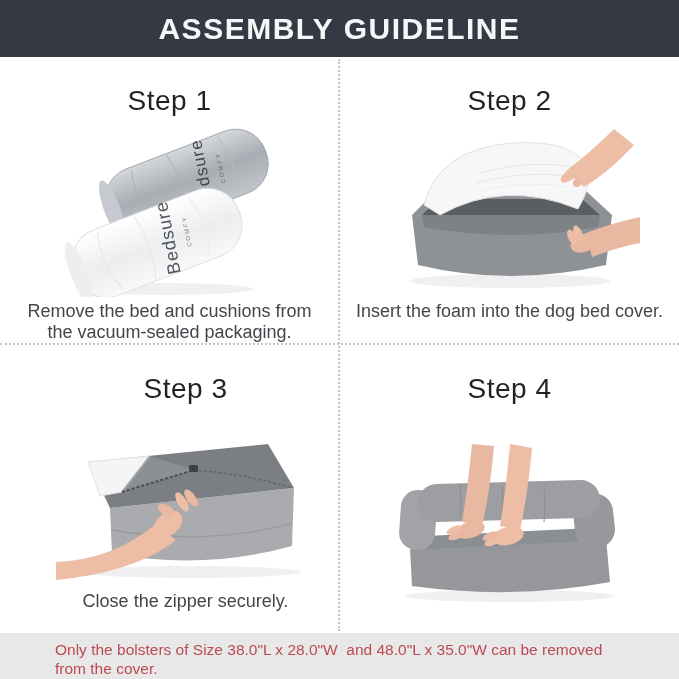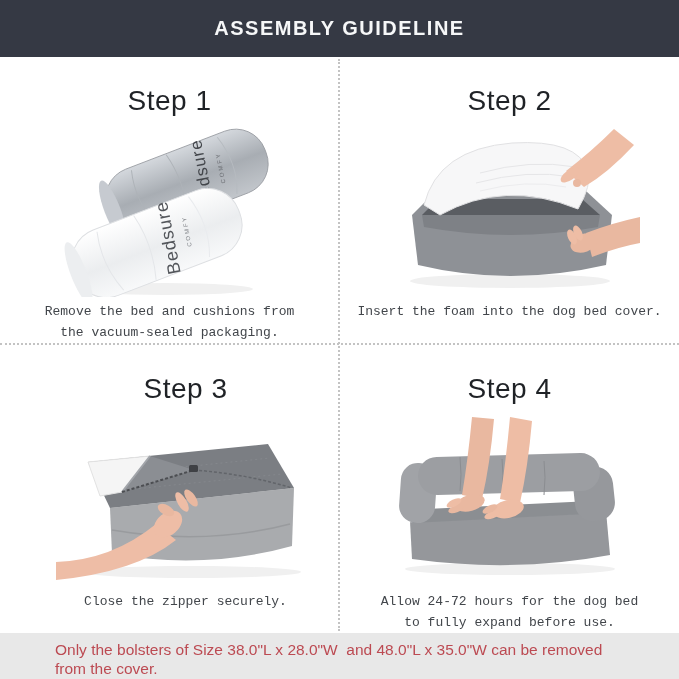--- a/index.html
+++ b/index.html
@@ -2,38 +2,38 @@
 <html><head>
 <meta charset="utf-8">
 <style>
   html,body{margin:0;padding:0;background:#fff;}
   .canvas{position:relative;width:679px;height:679px;background:#ffffff;
           font-family:"Liberation Sans",sans-serif;overflow:hidden;}
 
   
   .banner{position:absolute;top:0;left:0;width:679px;height:57px;background:#353944;
           display:flex;align-items:center;justify-content:center;}
-  .banner .title{font-size:20px;font-weight:bold;letter-spacing:1.5px;color:#f6f7f8;}
+  .banner .title{font-size:30px;font-weight:bold;letter-spacing:1.5px;color:#f6f7f8;}
 
   
   .divider-v{position:absolute;left:338px;top:59px;height:572px;width:0;
              border-left:2px dotted #c3c3c3;}
   .divider-h{position:absolute;top:343px;left:0;width:679px;height:0;
              border-top:2px dotted #c3c3c3;}
 
   
   .quad{position:absolute;width:339px;display:flex;flex-direction:column;align-items:center;margin-top:12px;}
   .q1{left:0;top:57px;height:286px;}
   .q2{left:340px;top:57px;height:286px;}
   .q3{left:16px;top:345px;height:288px;}
   .q4{left:340px;top:345px;height:288px;justify-content:flex-end;}
   .step-title{margin-top:16px;font-size:28px;color:#1f2226;letter-spacing:.5px;}
   .illus{flex:1;display:flex;align-items:center;justify-content:center;}
-  .caption{height:46px;margin-bottom:8px;text-align:center;font-size:13px;
-           line-height:21px;color:#42464b;font-family:Liberation Mono, monospace;}
+  .caption{height:46px;margin-bottom:8px;text-align:center;font-size:18px;
+           line-height:21px;color:#42464b;}
 
   
   .footer{position:absolute;left:0;top:633px;width:679px;height:46px;background:#e8e8e8;
           color:#bc4a52;font-size:15.5px;line-height:19px;box-sizing:border-box;
           padding:7px 17px 0 55px;}
   .footer div{white-space:pre-wrap;}
 
   svg text{font-family:"Liberation Sans",sans-serif;}
 </style>
 </head>
@@ -184,24 +184,20 @@
           <path d="M130,0 L152,4 Q148,50 140,86 L120,82 Q126,44 130,0 Z" fill="#eebda5"></path>
           <ellipse cx="90" cy="86" rx="15" ry="8" transform="rotate(-15 90 86)" fill="#e9b8a0"></ellipse>
           <ellipse cx="76" cy="92" rx="8" ry="3.5" transform="rotate(-20 76 92)" fill="#e9b8a0"></ellipse>
           <ellipse cx="74" cy="86" rx="8" ry="3.5" transform="rotate(-25 74 86)" fill="#eebda5"></ellipse>
           <ellipse cx="128" cy="92" rx="16" ry="9" transform="rotate(-12 128 92)" fill="#eebda5"></ellipse>
           <ellipse cx="112" cy="98" rx="8" ry="3.5" transform="rotate(-20 112 98)" fill="#eebda5"></ellipse>
           <ellipse cx="110" cy="92" rx="8" ry="3.5" transform="rotate(-25 110 92)" fill="#e9b8a0"></ellipse>
         </g>
       </svg>
     </div>
-    <div class="caption">
-      <div>Allow 24-72 hours for the dog bed</div>
-      <div>to fully expand before use.</div>
-    </div>
   </div>
 
   <div class="footer">
     <div>Only the bolsters of Size 38.0"L x 28.0"W  and 48.0"L x 35.0"W can be removed</div>
     <div>from the cover.</div>
   </div>
 
 </div>
 
 </body></html>

